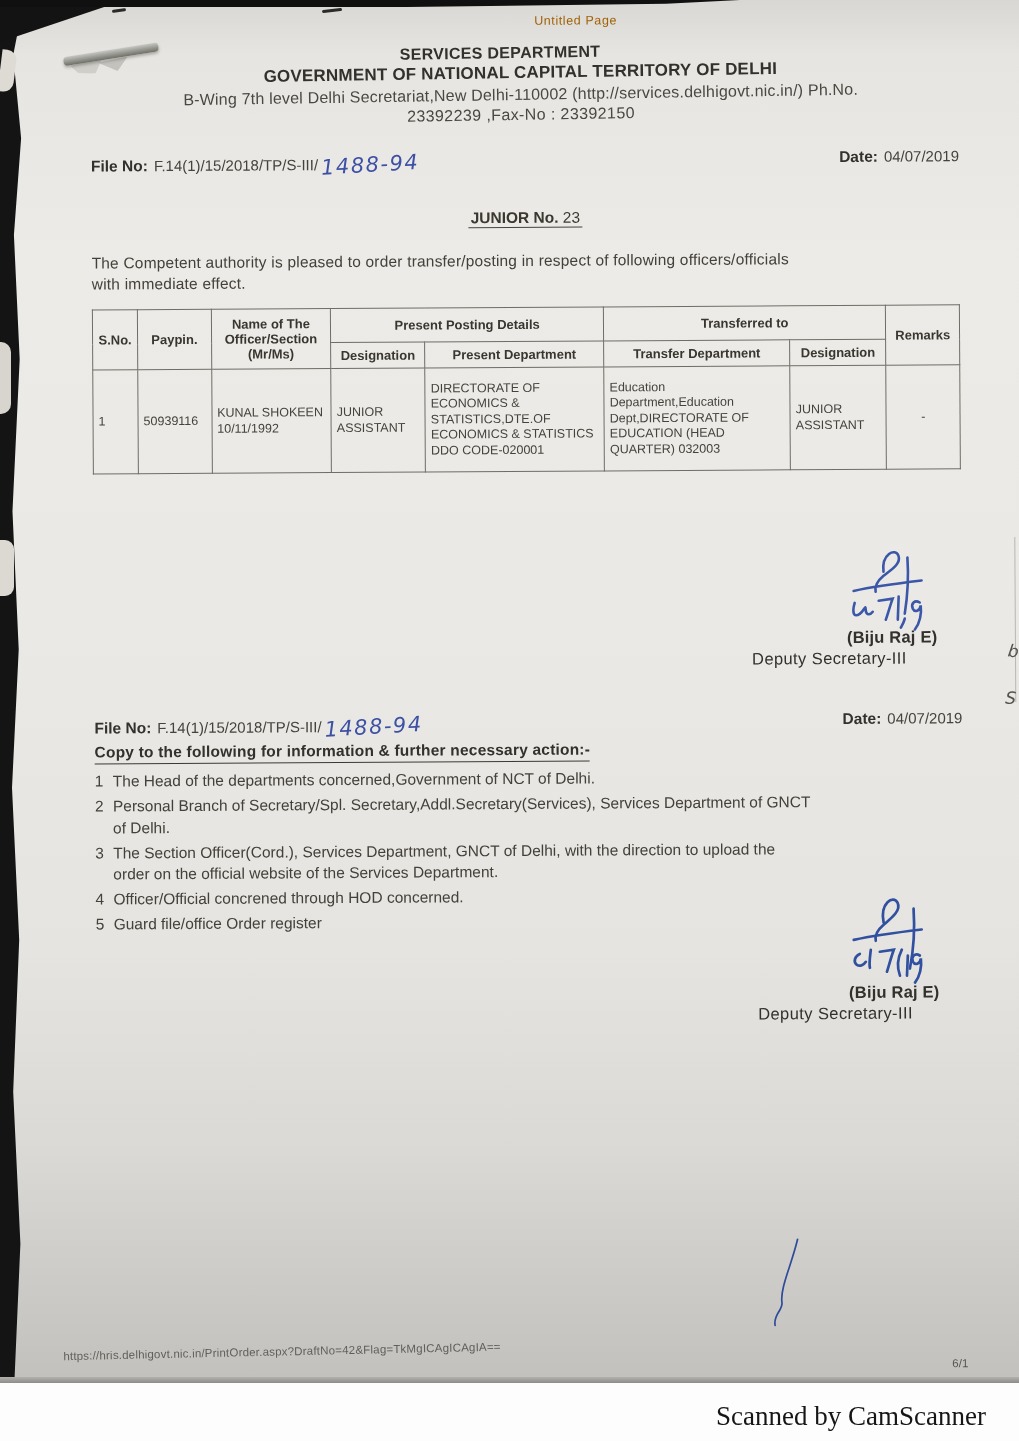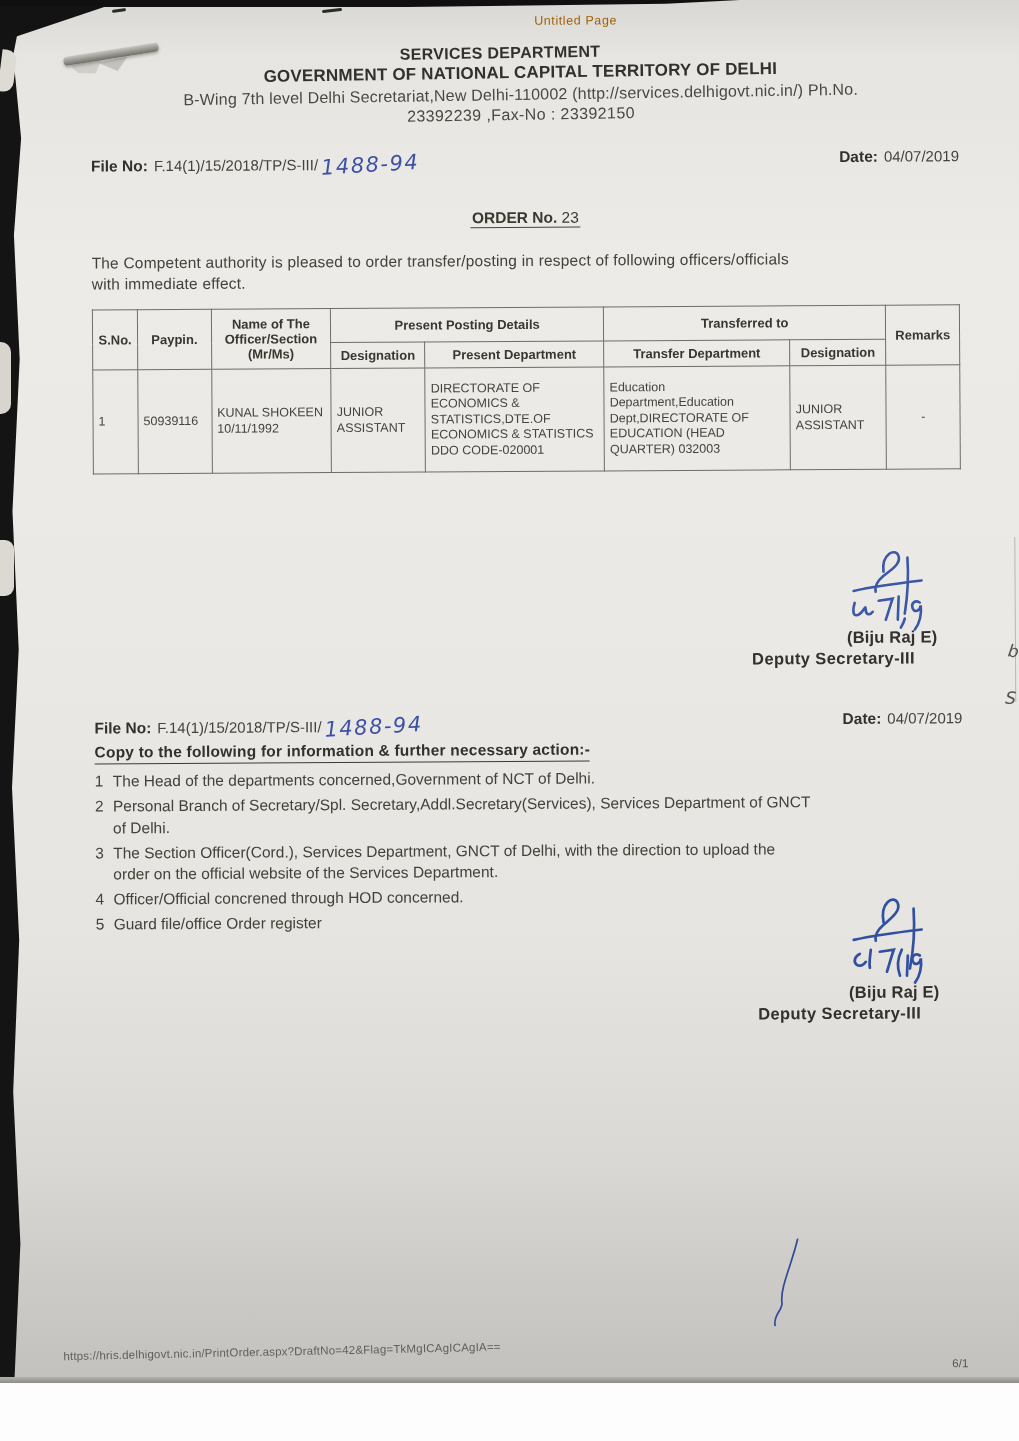--- a/index.html
+++ b/index.html
@@ -64,21 +64,21 @@
     line-height:15.5px;word-wrap:break-word;}
   .c-sno{width:44px;} .c-pay{width:72px;} .c-name{width:117px;} .c-des1{width:92px;}
   .c-pdep{width:175px;} .c-tdep{width:182px;} .c-des2{width:94px;} .c-rem{width:72px;}
   td.center{text-align:center;}
   
   .sig{width:250px;color:#33312c;}
   .sig1{left:740px;top:548px;height:130px;}
   .sig2{left:740px;top:893px;height:140px;}
   .sig svg{position:absolute;}
   .sig-name{position:absolute;font-weight:bold;font-size:16.5px;letter-spacing:.2px;}
-  .sig-desig{position:absolute;font-weight:bold;font-size:16.5px;letter-spacing:.4px;}
+  .sig-desig{position:absolute;font-weight:normal;font-size:16.5px;letter-spacing:.4px;}
   .sig1 .sig-name{left:103px;top:82px;} .sig1 .sig-desig{left:8px;top:103px;}
   .sig2 .sig-name{left:103px;top:92px;} .sig2 .sig-desig{left:12px;top:113px;}
   
   .copy-head{left:90px;top:741px;font-weight:bold;font-size:15.5px;color:#33312c;
     border-bottom:1.8px solid #3c3a33;padding-bottom:2px;letter-spacing:.2px;}
   .copy-list{left:90px;top:768px;width:872px;font-size:15.5px;color:#434139;}
   .copy-item{display:flex;margin-bottom:3.5px;}
   .copy-item .num{flex:none;width:18px;line-height:21.5px;}
   .copy-item .txt{flex:1;line-height:21.5px;}
   .copy-item .tl{display:block;}
@@ -129,21 +129,21 @@
     <div class="abs file-line fl-top">
       <div>
         <span class="lbl">File No:</span><span>F.14(1)/15/2018/TP/S-III/</span><span class="hand">1488-94</span>
       </div>
       <div>
         <span class="lbl">Date:</span><span>04/07/2019</span>
       </div>
     </div>
 
     <div class="abs order-head">
-      <span class="u"><span class="b">ORDER No.</span>
+      <span class="u"><span class="b">JUNIOR No.</span>
       <span>23</span></span>
     </div>
 
     <div class="abs order-body">
       <span style="display:block">The Competent authority is pleased to order transfer/posting in respect of following officers/officials</span>
       <span style="display:block">with immediate effect.</span>
     </div>
 
     <table class="transfer">
       <colgroup>
@@ -271,13 +271,14 @@
     <svg class="abs stray-svg" width="48" height="92" viewBox="0 0 48 92">
       <path d="M34,3 C28,28 16,52 18,66 C19,74 9,78 11,89" fill="none" stroke="#2f4c9b" stroke-width="1.7" stroke-linecap="round"></path>
     </svg>
 
     <div class="abs footer-url">https://hris.delhigovt.nic.in/PrintOrder.aspx?DraftNo=42&amp;Flag=TkMgICAgICAgIA==</div>
     <div class="abs page-num">6/1</div>
   </div>
 
   <div class="paper-bottom-edge"></div>
   <div class="scan-bottom-white"></div>
+  <div class="abs camscanner">Scanned by CamScanner</div>
 </div>
 
 </body></html>

